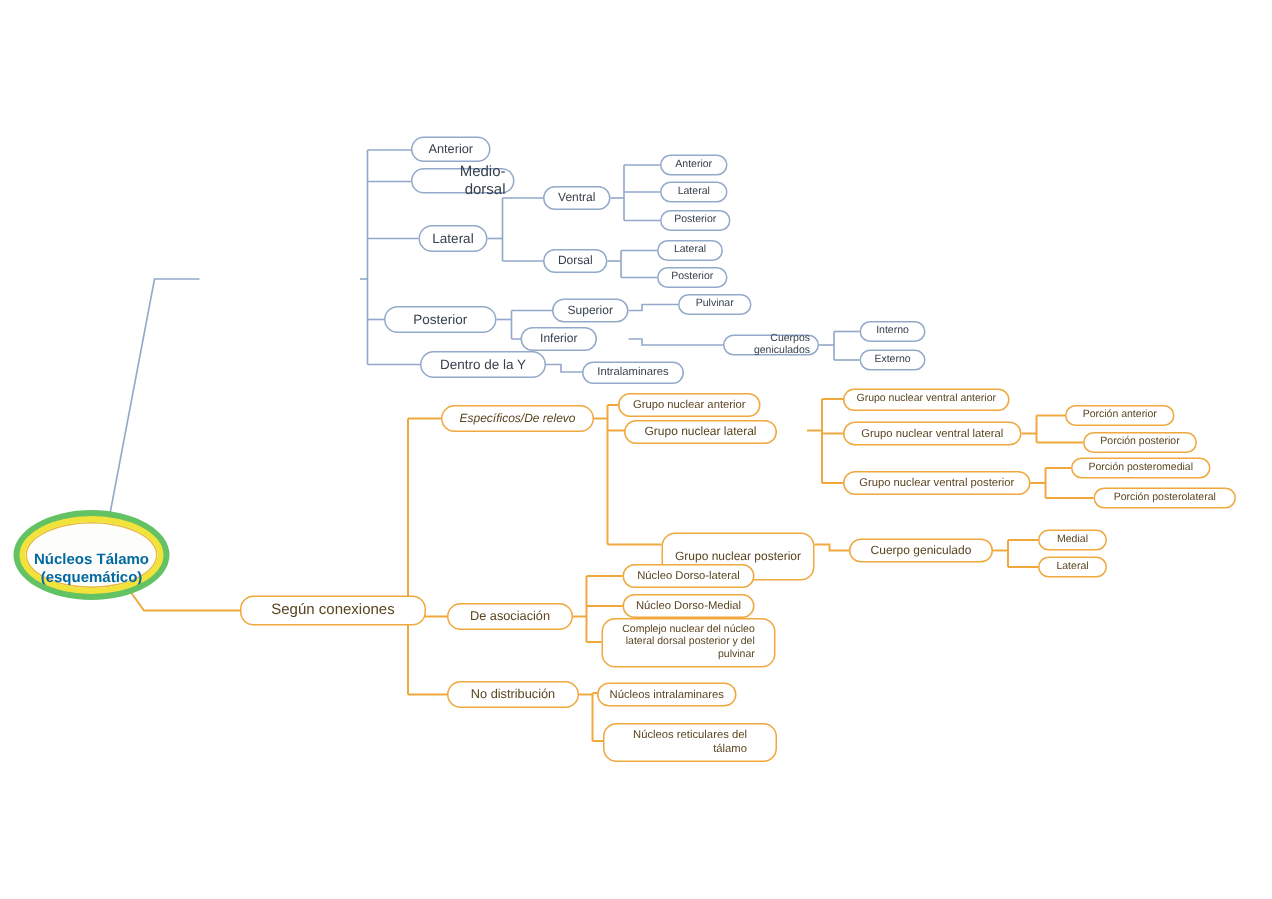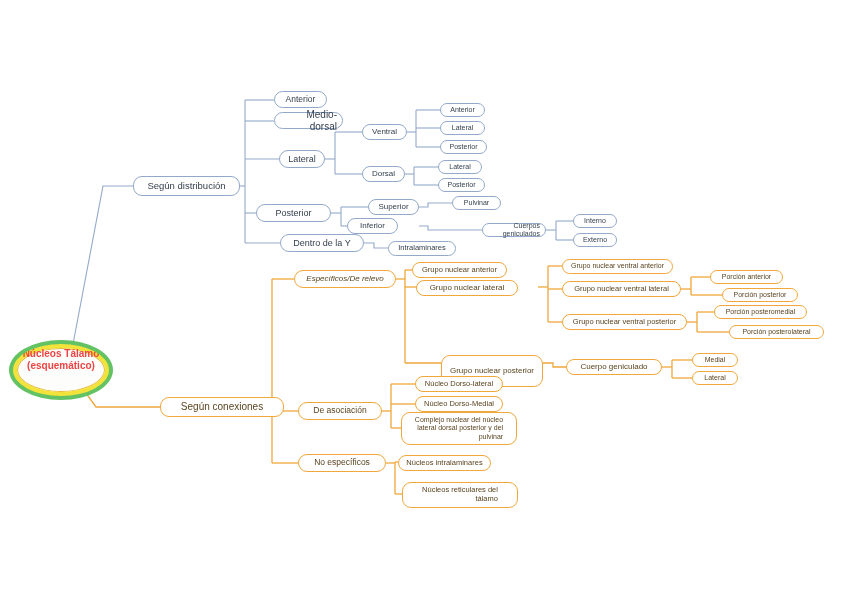--- a/index.html
+++ b/index.html
@@ -17,27 +17,27 @@
     text-align:right;background:#ffffff;
     border-style:solid;border-width:1px;border-radius:9px;
     color:#3d3d3d;line-height:1.15;
     padding:2px 5px;white-space:pre-line;
   }
   .blue{border-color:#93a9c9;color:#36404d;}
   .orange{border-color:#f0a73c;color:#5a4420;}
 
   .root{
     position:absolute;border-radius:50%;
-    display:flex;align-items:flex-start;justify-content:center;
+    display:flex;align-items:flex-end;justify-content:center;
     text-align:center;box-sizing:border-box;
     background:#fdfdfb;
     border:5px solid #f2e33a;
     outline:4px solid #63c264;
     outline-offset:-1px;
-    color:#ef4444;line-height:1.2;
+    color:#0369a1;line-height:1.2;
     box-shadow:0 0 0 1px #e8b93a inset;
   }
   .root .rtxt{font-size:10px;font-weight:600;}
 </style>
 </head>
 <body>
 
 <div id="canvas">
 
   <svg id="edges" viewBox="0 0 848 599" xmlns="http://www.w3.org/2000/svg">
@@ -137,21 +137,20 @@
       <path d="M395,462 L398,462"></path>
       <path d="M395,494 L402,494"></path>
     </g>
   </svg>
 
   <div class="root" style="left:12px;top:343px;width:98px;height:54px;">
     <span class="rtxt">Núcleos Tálamo
 (esquemático)</span>
   </div>
 
-  <div class="node blue" style="left:133px;top:176px;width:107px;height:20px;font-size:9.5px;">Según distribución</div>
 
   <div class="node blue" style="left:274px;top:91px;width:53px;height:17px;font-size:8.5px;">Anterior</div>
   <div class="node blue" style="left:274px;top:112px;width:69px;height:17px;font-size:10px;">Medio-dorsal</div>
   <div class="node blue" style="left:279px;top:150px;width:46px;height:18px;font-size:9px;">Lateral</div>
   <div class="node blue" style="left:256px;top:204px;width:75px;height:18px;font-size:9px;">Posterior</div>
   <div class="node blue" style="left:280px;top:234px;width:84px;height:18px;font-size:9px;">Dentro de la Y</div>
 
   <div class="node blue" style="left:362px;top:124px;width:45px;height:16px;font-size:8px;">Ventral</div>
   <div class="node blue" style="left:362px;top:166px;width:43px;height:16px;font-size:8px;">Dorsal</div>
 
@@ -166,21 +165,21 @@
   <div class="node blue" style="left:452px;top:196px;width:49px;height:14px;font-size:7px;">Pulvinar</div>
   <div class="node blue" style="left:482px;top:223px;width:64px;height:14px;font-size:7px;">Cuerpos geniculados</div>
   <div class="node blue" style="left:573px;top:214px;width:44px;height:14px;font-size:7px;">Interno</div>
   <div class="node blue" style="left:573px;top:233px;width:44px;height:14px;font-size:7px;">Externo</div>
   <div class="node blue" style="left:388px;top:241px;width:68px;height:15px;font-size:7.5px;">Intralaminares</div>
 
   <div class="node orange" style="left:160px;top:397px;width:124px;height:20px;font-size:10px;">Según conexiones</div>
 
   <div class="node orange" style="left:294px;top:270px;width:102px;height:18px;font-size:8px;font-style:italic;">Específicos/De relevo</div>
   <div class="node orange" style="left:298px;top:402px;width:84px;height:18px;font-size:8.5px;">De asociación</div>
-  <div class="node orange" style="left:298px;top:454px;width:88px;height:18px;font-size:8.5px;">No específicos</div>
+  <div class="node orange" style="left:298px;top:454px;width:88px;height:18px;font-size:8.5px;">No distribución</div>
 
   <div class="node orange" style="left:412px;top:262px;width:95px;height:16px;font-size:7.5px;">Grupo nuclear anterior</div>
   <div class="node orange" style="left:416px;top:280px;width:102px;height:16px;font-size:8px;">Grupo nuclear lateral</div>
   <div class="node orange" style="left:441px;top:355px;width:102px;height:32px;font-size:8px;">Grupo nuclear posterior</div>
 
   <div class="node orange" style="left:562px;top:259px;width:111px;height:15px;font-size:7px;">Grupo nuclear ventral anterior</div>
   <div class="node orange" style="left:562px;top:281px;width:119px;height:16px;font-size:7.5px;">Grupo nuclear ventral lateral</div>
   <div class="node orange" style="left:562px;top:314px;width:125px;height:16px;font-size:7.5px;">Grupo nuclear ventral posterior</div>
 
   <div class="node orange" style="left:710px;top:270px;width:73px;height:14px;font-size:7px;">Porción anterior</div>

